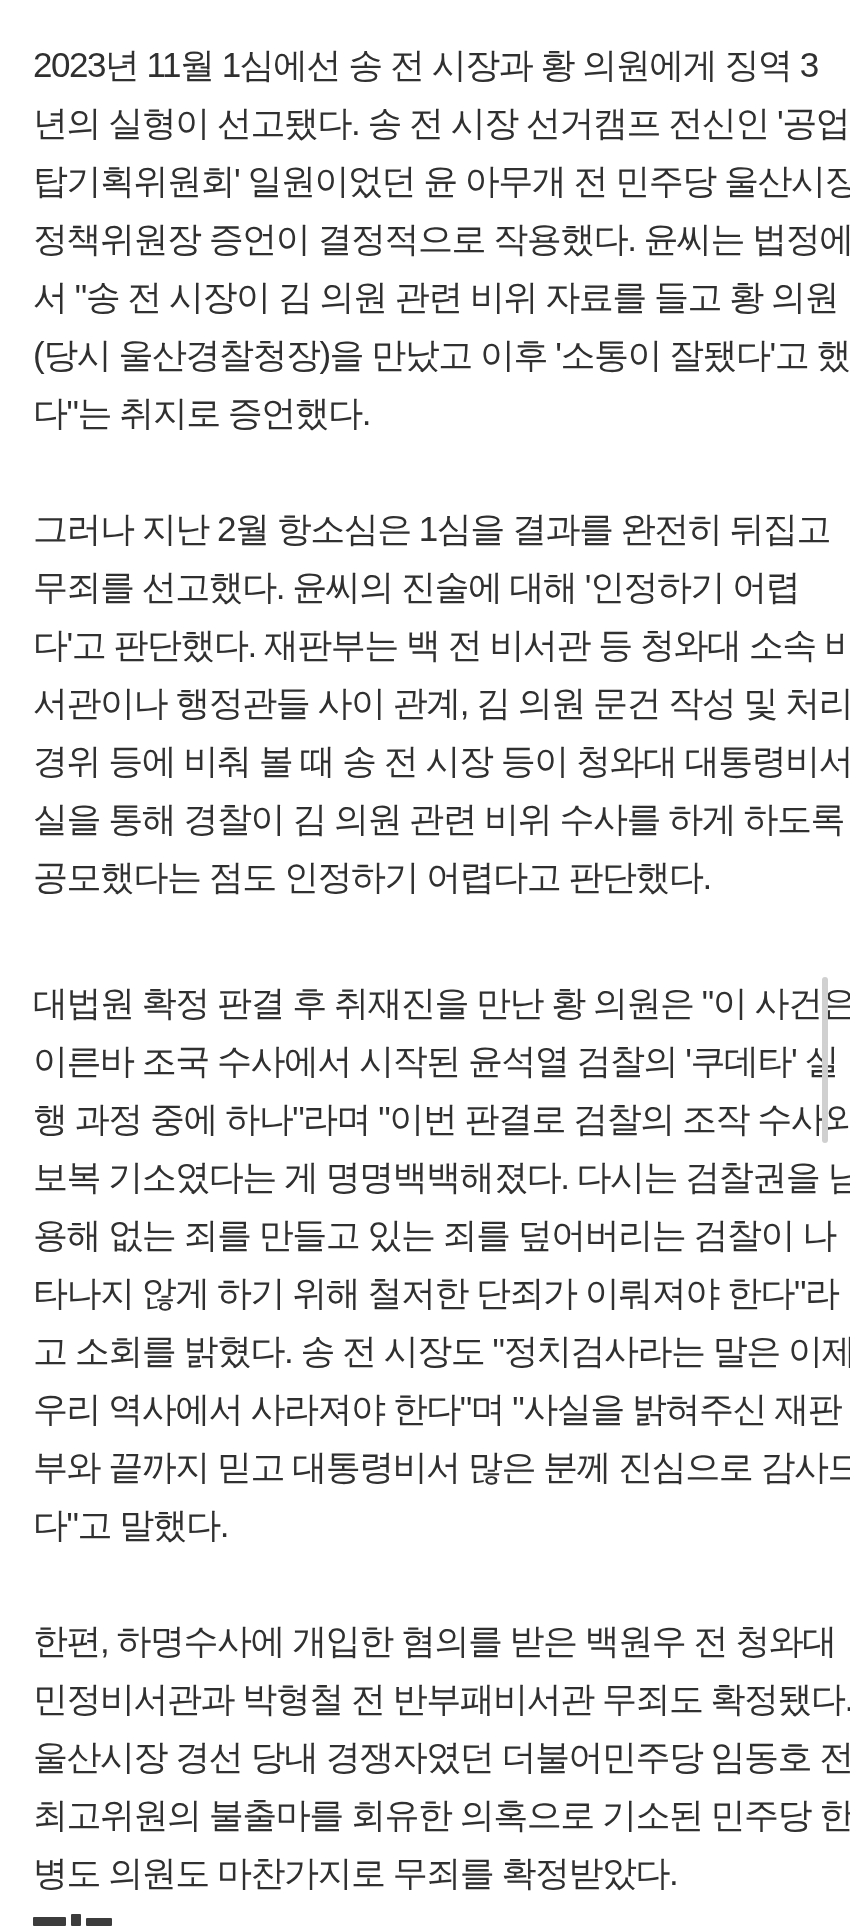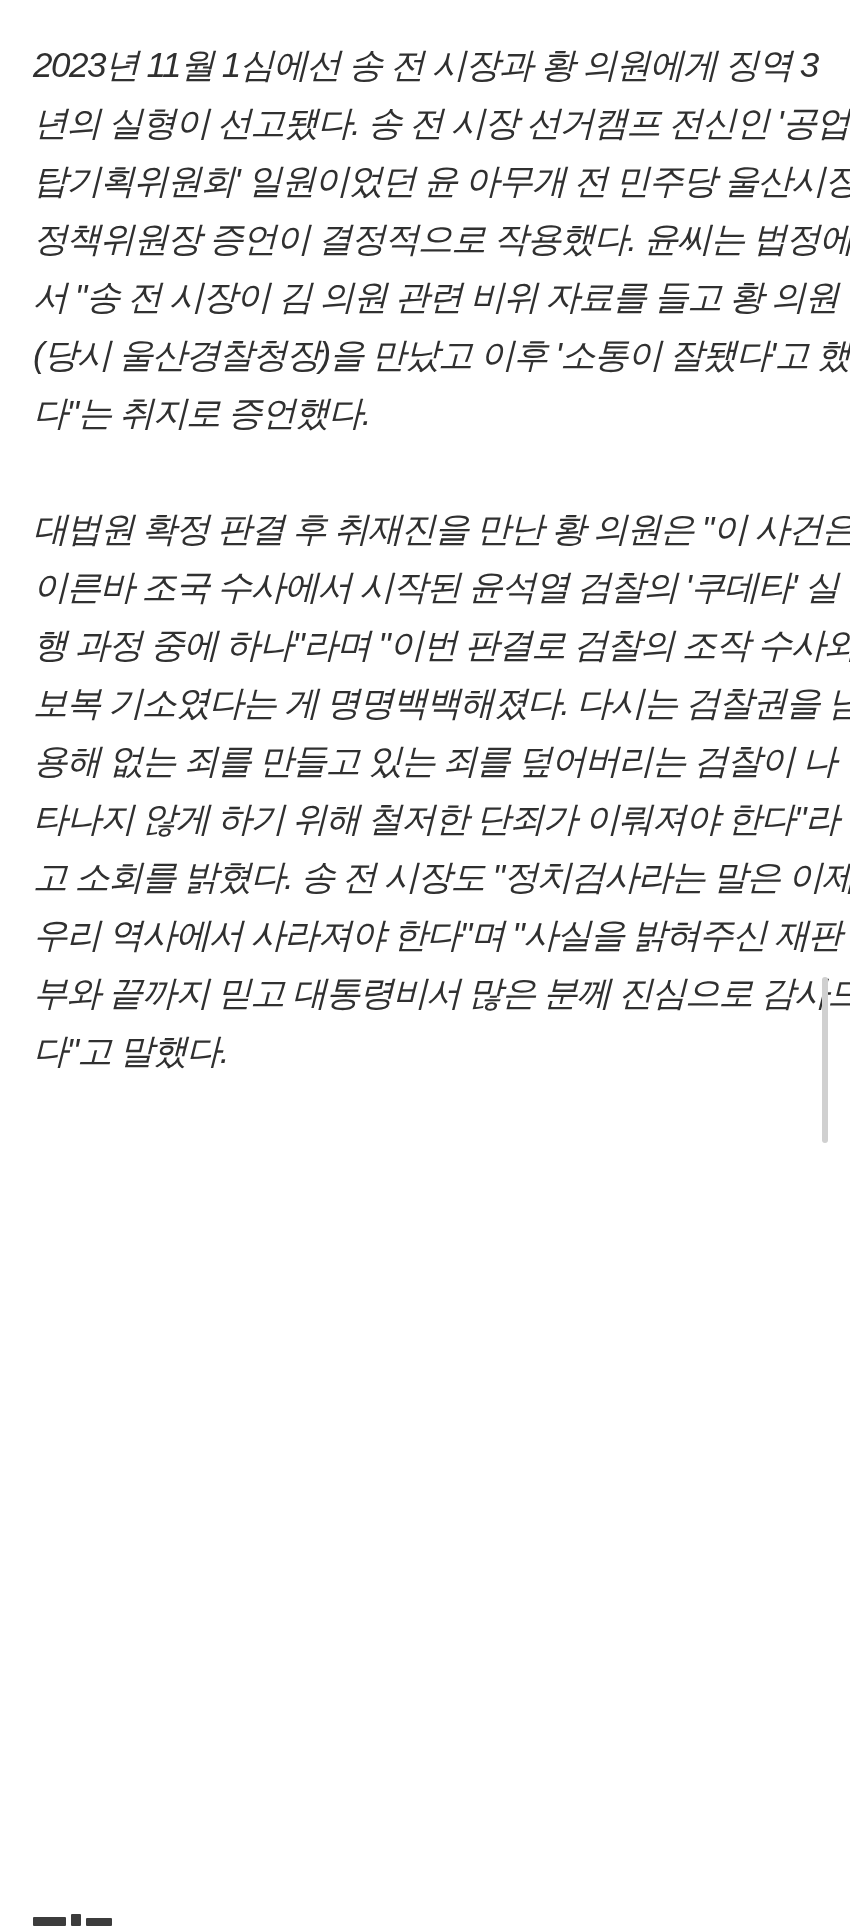--- a/index.html
+++ b/index.html
@@ -21,21 +21,20 @@
     right: 0;
     color: #303030;
     font-size: 35px;
     line-height: 58px;
     letter-spacing: -1.5px;
     font-weight: 400;
   }
   .article p {
     margin: 0 0 58px 0;
     white-space: pre; 
-    font-style: italic;
   }
   .article p.gap-lg {
     margin-bottom: 68px;
   }
   .scrollbar-thumb {
     position: absolute;
     left: 822px;
     top: 977px;
     width: 6px;
     height: 166px;
@@ -63,30 +62,42 @@
 <body>
 
 <main class="article">
   <p>2023년 11월 1심에선 송 전 시장과 황 의원에게 징역 3
 년의 실형이 선고됐다. 송 전 시장 선거캠프 전신인 '공업
 탑기획위원회' 일원이었던 윤 아무개 전 민주당 울산시장
 정책위원장 증언이 결정적으로 작용했다. 윤씨는 법정에
 서 "송 전 시장이 김 의원 관련 비위 자료를 들고 황 의원
 (당시 울산경찰청장)을 만났고 이후 '소통이 잘됐다'고 했
 다"는 취지로 증언했다.</p>
+  <p class="gap-lg">그러나 지난 2월 항소심은 1심을 결과를 완전히 뒤집고
+무죄를 선고했다. 윤씨의 진술에 대해 '인정하기 어렵
+다'고 판단했다. 재판부는 백 전 비서관 등 청와대 소속 비
+서관이나 행정관들 사이 관계, 김 의원 문건 작성 및 처리
+경위 등에 비춰 볼 때 송 전 시장 등이 청와대 대통령비서
+실을 통해 경찰이 김 의원 관련 비위 수사를 하게 하도록
+공모했다는 점도 인정하기 어렵다고 판단했다.</p>
   <p>대법원 확정 판결 후 취재진을 만난 황 의원은 "이 사건은
 이른바 조국 수사에서 시작된 윤석열 검찰의 '쿠데타' 실
 행 과정 중에 하나"라며 "이번 판결로 검찰의 조작 수사와
 보복 기소였다는 게 명명백백해졌다. 다시는 검찰권을 남
 용해 없는 죄를 만들고 있는 죄를 덮어버리는 검찰이 나
 타나지 않게 하기 위해 철저한 단죄가 이뤄져야 한다"라
 고 소회를 밝혔다. 송 전 시장도 "정치검사라는 말은 이제
 우리 역사에서 사라져야 한다"며 "사실을 밝혀주신 재판
 부와 끝까지 믿고 대통령비서 많은 분께 진심으로 감사드린
 다"고 말했다.</p>
+  <p>한편, 하명수사에 개입한 혐의를 받은 백원우 전 청와대
+민정비서관과 박형철 전 반부패비서관 무죄도 확정됐다.
+울산시장 경선 당내 경쟁자였던 더불어민주당 임동호 전
+최고위원의 불출마를 회유한 의혹으로 기소된 민주당 한
+병도 의원도 마찬가지로 무죄를 확정받았다.</p>
 </main>
 
 <div class="scrollbar-thumb"></div>
 
 <div class="cutoff-line">
   <span class="frag frag1"></span>
   <span class="frag frag2"></span>
   <span class="frag frag3"></span>
 </div>
 

